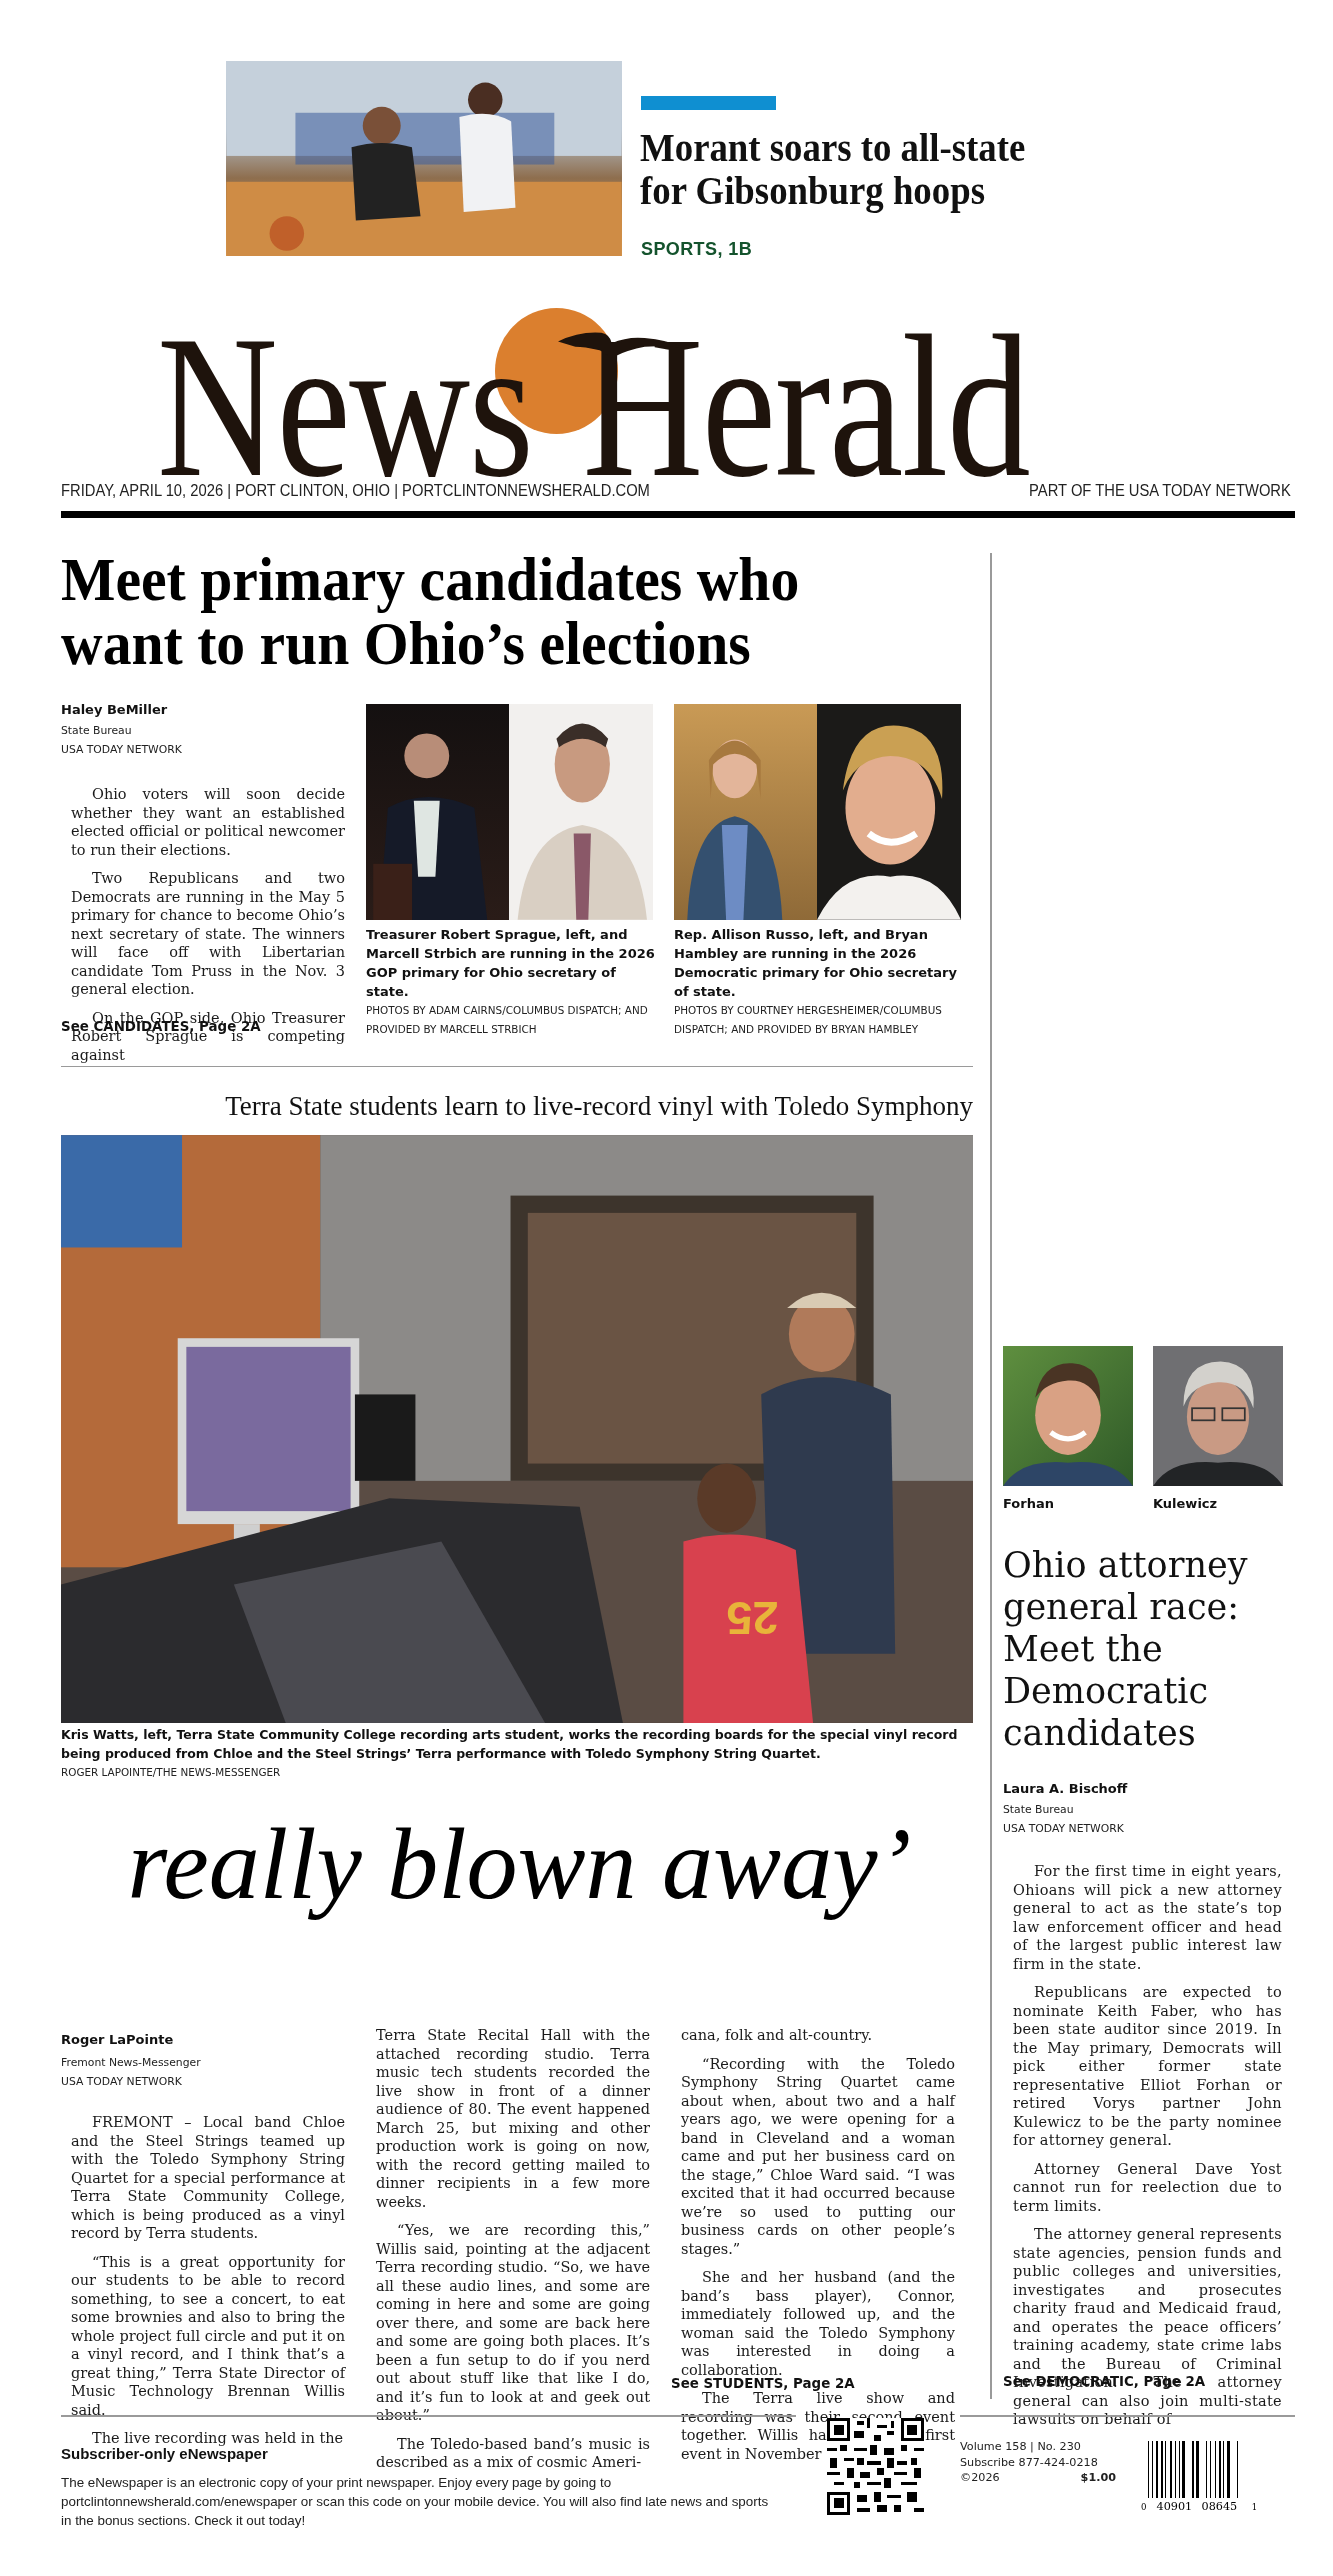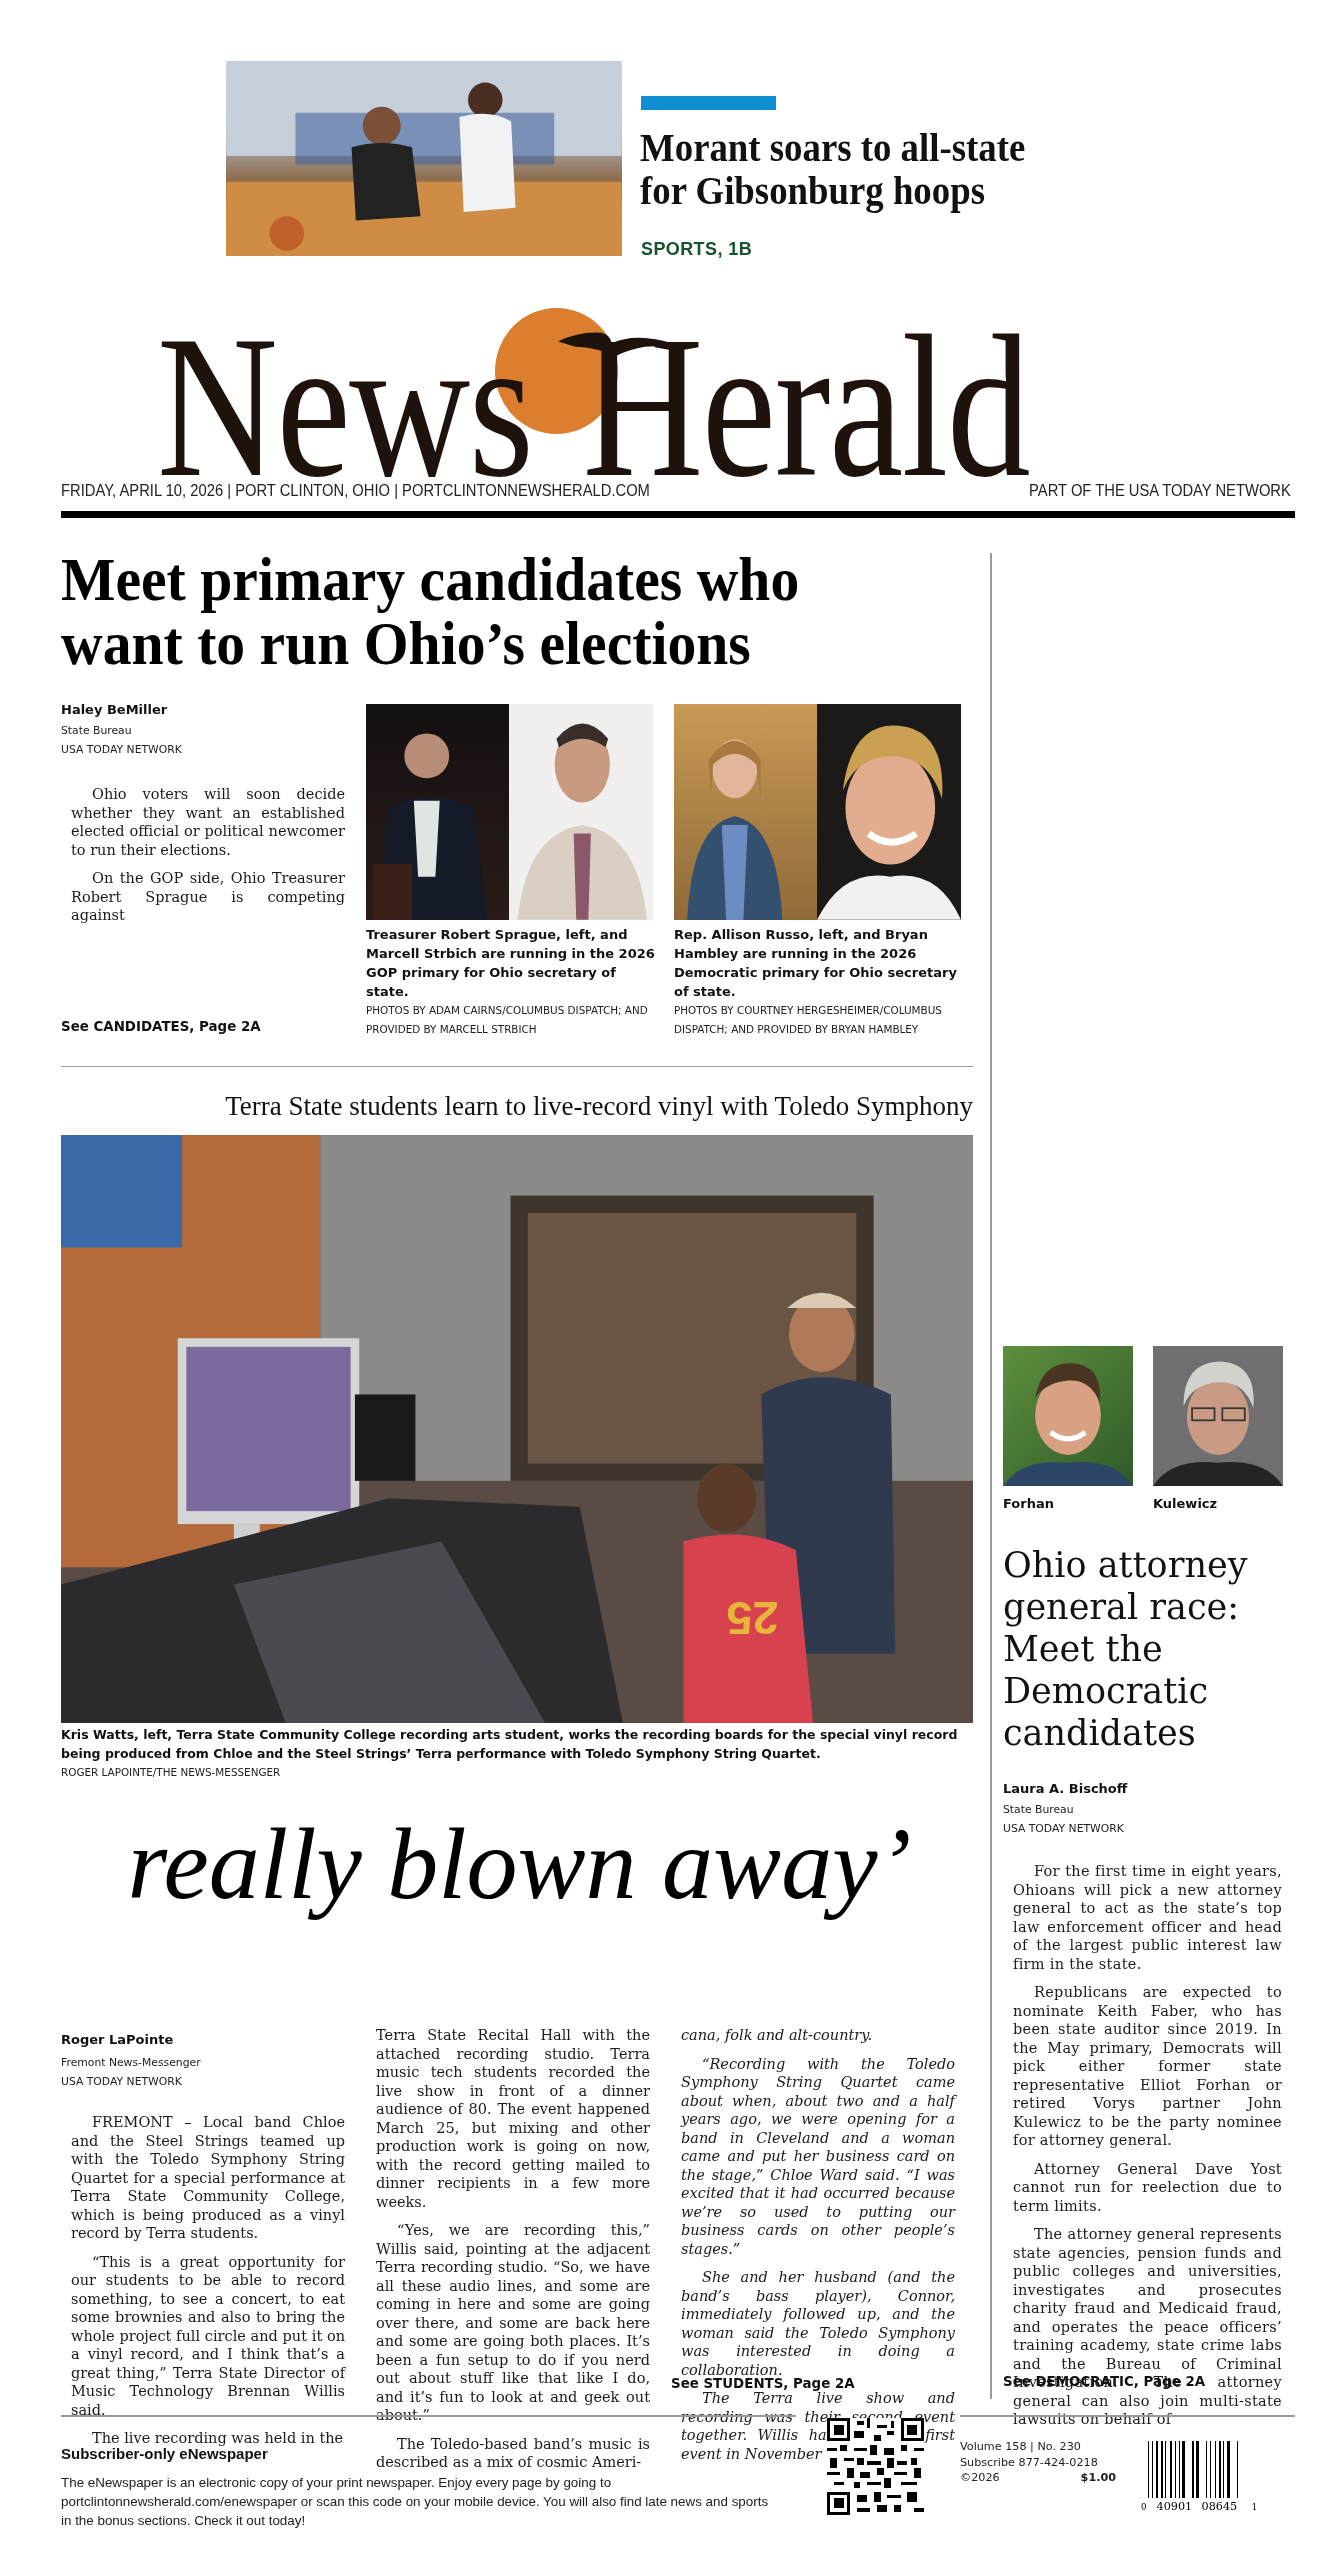--- a/index.html
+++ b/index.html
@@ -101,20 +101,21 @@
 
 <div class="abs lead-headline">Meet primary candidates who want to run Ohio’s elections</div>
 
 <div class="abs" style="left:61px; top:702px; width:294px;">
   <div class="byline-name">Haley BeMiller</div>
   <div class="byline-sub" style="margin-top:3.5px">State Bureau</div>
   <div class="byline-sub">USA TODAY NETWORK</div>
 </div>
 <div class="abs body-text" style="left:61px; top:775px; width:294px;">
   <p>Ohio voters will soon decide whether they want an established elected official or political newcomer to run their elections.</p>
+  <p>Two Republicans and two Democrats are running in the May 5 primary for chance to become Ohio’s next secretary of state. The winners will face off with Libertarian candidate Tom Pruss in the Nov. 3 general election.</p>
   <p>On the GOP side, Ohio Treasurer Robert Sprague is competing against</p>
 </div>
 <div class="abs jump" style="left:61px; top:1019px;">See CANDIDATES, Page 2A</div>
 
 <div class="abs photo" style="left:366px; top:704px; width:144px; height:216px; background:linear-gradient(180deg,#141010,#2a1c18);">
   <svg width="144" height="216" viewBox="0 0 166 250">
     <circle cx="70" cy="60" r="26" fill="#b88d78"></circle>
     <path d="M25 120 Q70 95 125 120 L140 250 L15 250 Z" fill="#151a28"></path>
     <path d="M55 112 L85 112 L80 200 L60 200 Z" fill="#dfe6e2"></path>
     <rect x="8" y="185" width="45" height="65" fill="#3a2018"></rect>
@@ -196,21 +197,21 @@
 <div class="abs body-text" style="left:61px; top:2103px; width:294px;">
   <p>FREMONT – Local band Chloe and the Steel Strings teamed up with the Toledo Symphony String Quartet for a special performance at Terra State Community College, which is being produced as a vinyl record by Terra students.</p>
   <p>“This is a great opportunity for our students to be able to record something, to see a concert, to eat some brownies and also to bring the whole project full circle and put it on a vinyl record, and I think that’s a great thing,” Terra State Director of Music Technology Brennan Willis said.</p>
   <p>The live recording was held in the</p>
 </div>
 <div class="abs body-text" style="left:366px; top:2016px; width:294px;">
   <p style="text-indent:0">Terra State Recital Hall with the attached recording studio. Terra music tech students recorded the live show in front of a dinner audience of 80. The event happened March 25, but mixing and other production work is going on now, with the record getting mailed to dinner recipients in a few more weeks.</p>
   <p>“Yes, we are recording this,” Willis said, pointing at the adjacent Terra recording studio. “So, we have all these audio lines, and some are coming in here and some are going over there, and some are back here and some are going both places. It’s been a fun setup to do if you nerd out about stuff like that like I do, and it’s fun to look at and geek out about.”</p>
   <p>The Toledo-based band’s music is described as a mix of cosmic Ameri-</p>
 </div>
-<div class="abs body-text" style="left:671px; top:2016px; width:294px;font-style:italic;">
+<div class="abs body-text" style="left:671px; top:2016px; width:294px;">
   <p style="text-indent:0">cana, folk and alt-country.</p>
   <p>“Recording with the Toledo Symphony String Quartet came about when, about two and a half years ago, we were opening for a band in Cleveland and a woman came and put her business card on the stage,” Chloe Ward said. “I was excited that it had occurred because we’re so used to putting our business cards on other people’s stages.”</p>
   <p>She and her husband (and the band’s bass player), Connor, immediately followed up, and the woman said the Toledo Symphony was interested in doing a collaboration.</p>
   <p>The Terra live show and recording was their second event together. Willis had seen the first event in November</p>
 </div>
 <div class="abs jump" style="left:671px; top:2369px;margin-top:7px;">See STUDENTS, Page 2A</div>
 
 <div class="abs photo" style="left:1003px; top:1346px; width:130px; height:140px; background:linear-gradient(135deg,#5f8f3f,#2f5a28);">
   <svg width="130" height="140" viewBox="0 0 150 162">
     <ellipse cx="75" cy="80" rx="38" ry="46" fill="#d9a184"></ellipse>

